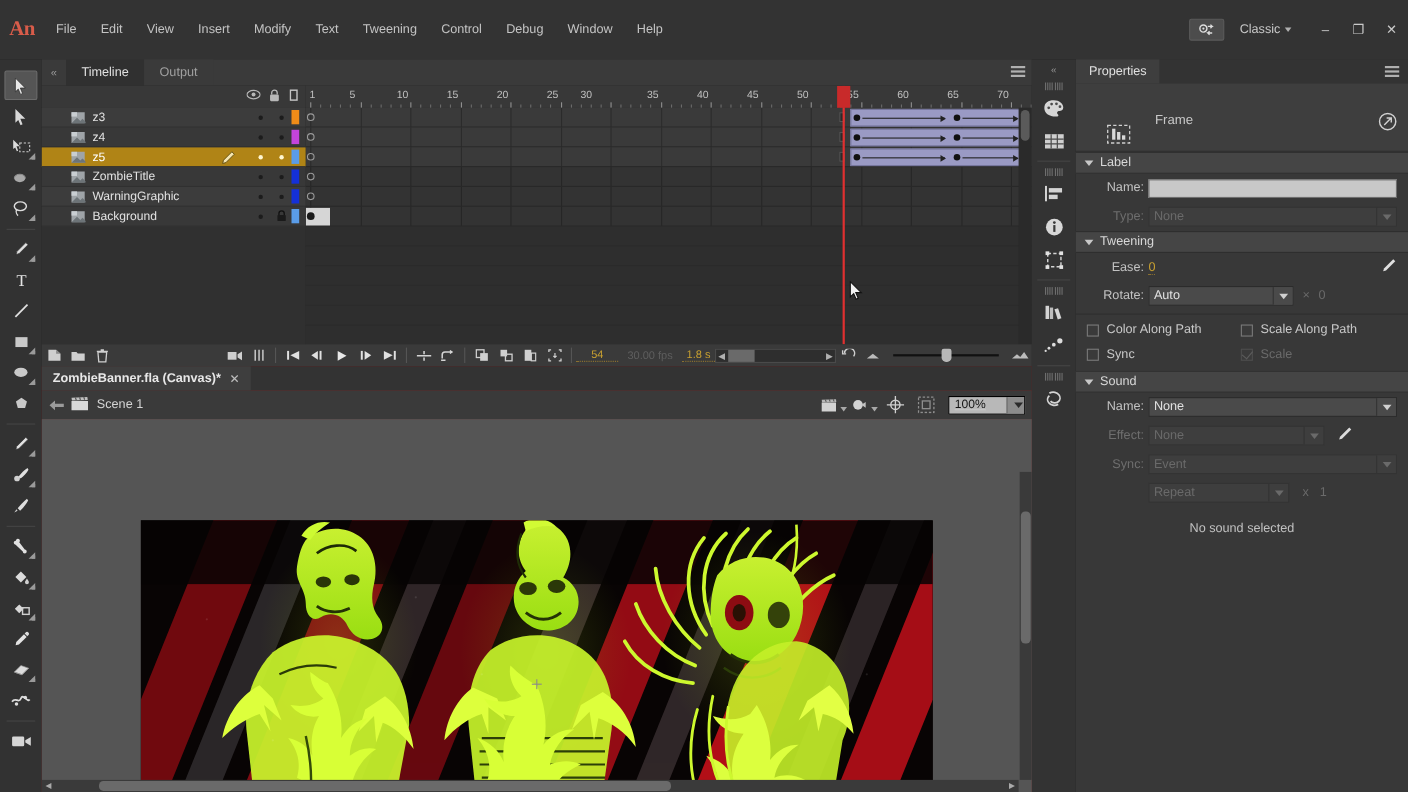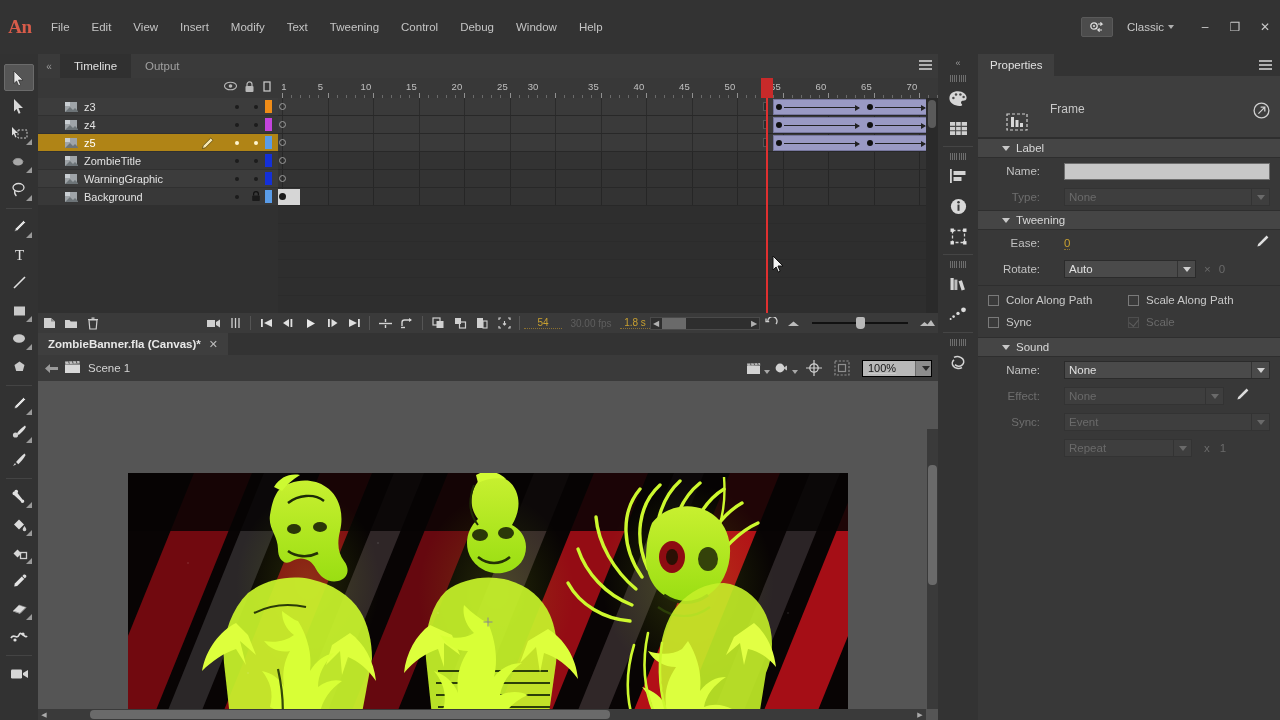--- a/index.html
+++ b/index.html
@@ -144,26 +144,26 @@
   .props { position:absolute; left:978px; top:54px; width:302px; height:666px; background:#383838; }
   .props-tabs { height:22px; background:#333; display:flex; align-items:flex-end; position:relative;}
   .props-tab { height:22px; padding:0 12px; display:flex; align-items:center; font-size:11.5px; color:#e0e0e0; background:#3e3e3e;}
   .props-menu { position:absolute; right:8px; top:6px;}
   .props-menu span { display:block; width:13px; height:1.5px; background:#b0b0b0; margin-bottom:2.5px;}
   .prop-head { height:62px; background:#3e3e3e; position:relative; border-bottom:1px solid #2e2e2e;}
   .prop-head .ptype { position:absolute; left:72px; top:26px; font-size:12px; color:#c8c8c8;}
   .prop-head .pico { position:absolute; left:28px; top:36px;}
   .prop-head .plink { position:absolute; right:10px; top:26px;}
   .sect-head {
-    height:20px; background:#454545; display:flex; align-items:center; padding-left:24px;
+    height:20px; background:#454545; display:flex; align-items:center; padding-left:8px;
     font-size:11.5px; color:#d8d8d8; border-top:1px solid #2e2e2e; border-bottom:1px solid #2e2e2e;
   }
   .tri { width:0;height:0;border-left:4px solid transparent;border-right:4px solid transparent;border-top:5px solid #c8c8c8; margin-right:6px;}
   .prow { display:flex; align-items:center; height:26px; padding:0 10px; }
-  .plabel { width:52px; text-align:right; font-size:11.5px; color:#c2c2c2; margin-right:24px;}
+  .plabel { width:52px; text-align:right; font-size:11.5px; color:#c2c2c2; margin-right:4px;}
   .plabel.dim { color:#6e6e6e; }
   .pinput {
     flex:1; height:17px; background:#c8c8c8; border:1px solid #6e6e6e; color:#111;
     font-size:11px; padding:0 4px; line-height:15px;
   }
   .pselect {
     flex:1; height:18px; background:#4a4a4a; border:1px solid #2b2b2b; display:flex; align-items:center;
     padding:0 4px; font-size:11.5px; color:#e0e0e0; position:relative;
   }
   .pselect.disabled { background:#3e3e3e; color:#6a6a6a; border-color:#333; }
@@ -1155,20 +1155,21 @@
       <div class="plabel" style="width:52px;"></div>
       <div class="pselect disabled" style="flex:none;width:128px;">
         <span>Repeat</span>
         <span class="scaret">
             <i class="caret-d"></i>
           </span>
       </div>
       <span class="pval-dim" style="margin-left:12px;">x</span>
       <span class="pval-dim" style="margin-left:10px;">1</span>
     </div>
+    <div class="no-sound">No sound selected</div>
   </div>
 
   <div class="stage-area">
     <div class="doc-tabbar">
       <div class="doc-tab">
         <span>ZombieBanner.fla (Canvas)*</span>
         <span class="doc-close">✕</span>
       </div>
     </div>
 

